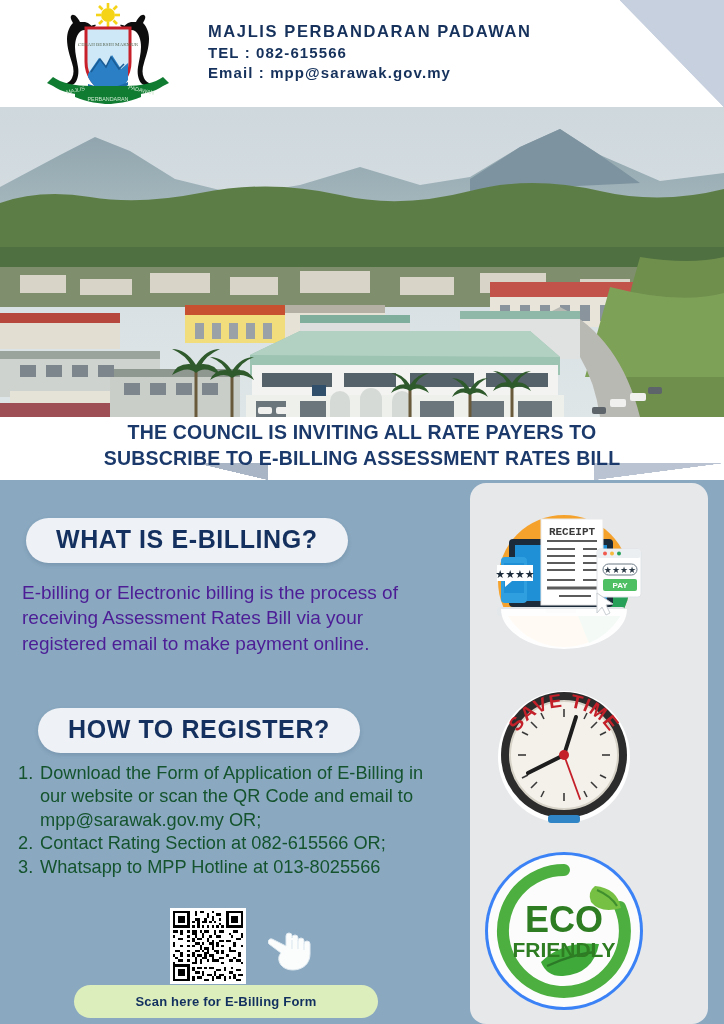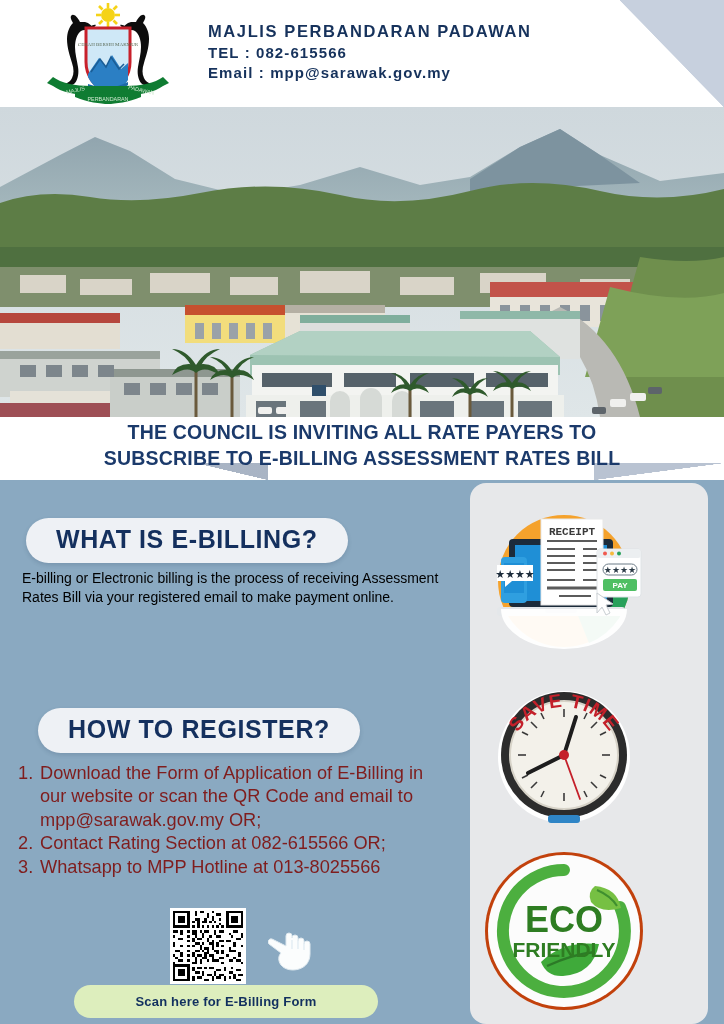--- a/index.html
+++ b/index.html
@@ -63,27 +63,27 @@
   .pill {
     display:inline-block; background:#eef1f5;
     border-radius:28px; padding:7px 30px 9px 30px;
     color:#14305e; font-size:25px; font-weight:bold; letter-spacing:.6px;
     box-shadow:0 2px 4px rgba(40,60,90,.18);
   }
   .pill-wrap-1 { position:absolute; left:26px; top:38px; }
   .pill-wrap-2 { position:absolute; left:38px; top:228px; }
 
   .para {
-    position:absolute; left:22px; top:89px; width:420px;
-    color:#000000; font-size:14px; line-height:1.33; font-weight:500;
+    position:absolute; left:22px; top:100px; width:420px;
+    color:#4c1d95; font-size:19px; line-height:1.33; font-weight:500;
   }
 
   .steps {
     position:absolute; left:18px; top:282px; width:430px;
-    color:#7f1d1d; font-size:18.2px; line-height:1.29; font-weight:500;
+    color:#14532d; font-size:18.2px; line-height:1.29; font-weight:500;
   }
   .steps ol { list-style:none; counter-reset:s; }
   .steps li { counter-increment:s; position:relative; padding-left:22px; margin-bottom:0px; }
   .steps li:before {
     content:counter(s) "."; position:absolute; left:0; top:0;
   }
 
   .qr {
     position:absolute; left:170px; top:908px;
     width:76px; height:76px; background:#fff; padding:3px;
@@ -100,21 +100,21 @@
 
   
   .right-panel {
     position:absolute; left:470px; top:483px; width:238px; height:541px;
     background:#e7e8ea; border-radius:16px;
   }
   .icon-slot { position:absolute; left:0; width:188px; display:flex; align-items:center; justify-content:center; }
   .slot-1 { top:14px; height:168px; }
   .slot-2 { top:186px; height:172px; }
   .slot-3 { top:362px; height:172px; }
-  .circle-white { width:158px; height:158px; border-radius:50%; background:#c2410c; position:relative; }
+  .circle-white { width:158px; height:158px; border-radius:50%; background:#3b82f6; position:relative; }
 </style>
 </head>
 <body>
 
 <div class="poster">
 
   <div class="header">
     <div class="header-corner"></div>
 
     <div class="logo">

